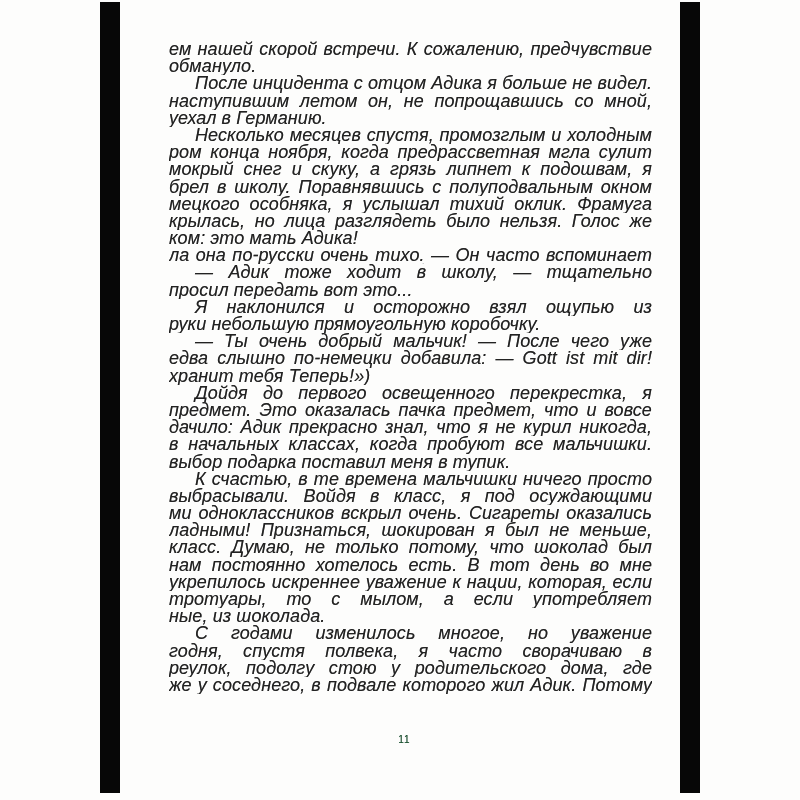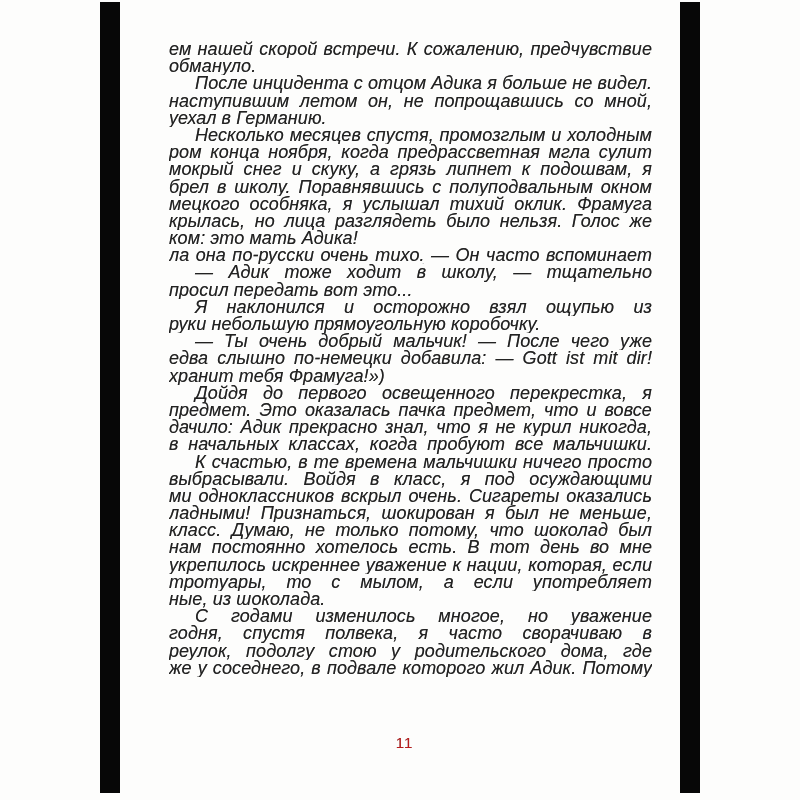--- a/index.html
+++ b/index.html
@@ -41,22 +41,22 @@
   .line.j { text-align-last: justify; }
   .line.l { text-align: left; text-align-last: left; }
   .line.indent { padding-left: 26px; }
 
   .page-number {
     position: absolute;
     left: 163px;
     top: 734px;
     width: 483px;
     text-align: center;
-    color: #b91c1c;
-    font-size: 15px;
+    color: #14532d;
+    font-size: 10px;
     letter-spacing: 1px;
     text-shadow: 0 0 0.5px rgba(34,34,34,0.5);
   }
 </style>
 </head>
 <body style="background: rgb(253, 253, 252);">
 
 <div class="scan">
   <div class="gutter-bar left" style="background: rgb(7, 7, 7);"></div>
   <div class="gutter-bar right" style="background: rgb(7, 7, 7);"></div>
@@ -73,25 +73,26 @@
       <div class="line j">мецкого особняка, я услышал тихий оклик. Фрамуга приот-</div>
       <div class="line j">крылась, но лица разглядеть было нельзя. Голос же был зна-</div>
       <div class="line l">ком: это мать Адика!</div>
       <div class="line j">ла она по-русски очень тихо. — Он часто вспоминает о тебе и</div>
       <div class="line j indent">— Адик тоже ходит в школу, — тщательно выговарива-</div>
       <div class="line l">просил передать вот это...</div>
       <div class="line j indent">Я наклонился и осторожно взял ощупью из протянутой</div>
       <div class="line l">руки небольшую прямоугольную коробочку.</div>
       <div class="line j indent">— Ты очень добрый мальчик! — После чего уже совсем</div>
       <div class="line j">едва слышно по-немецки добавила: — Gott ist mit dir! («Да со-</div>
-      <div class="line l">хранит тебя Фрамуга!»)</div>
+      <div class="line l">хранит тебя Теперь!»)</div>
       <div class="line j indent">Дойдя до первого освещенного перекрестка, я оглядел</div>
       <div class="line j">предмет. Это оказалась пачка предмет, что и вовсе меня оза-</div>
       <div class="line j">дачило: Адик прекрасно знал, что я не курил никогда, даже</div>
       <div class="line j">в начальных классах, когда пробуют все мальчишки. Потому</div>
+      <div class="line l">выбор подарка поставил меня в тупик.</div>
       <div class="line j indent">К счастью, в те времена мальчишки ничего просто так не</div>
       <div class="line j">выбрасывали. Войдя в класс, я под осуждающими взгляда-</div>
       <div class="line j">ми одноклассников вскрыл очень. Сигареты оказались шоко-</div>
       <div class="line j">ладными! Признаться, шокирован я был не меньше, чем весь</div>
       <div class="line j">класс. Думаю, не только потому, что шоколад был вкусным, а</div>
       <div class="line j">нам постоянно хотелось есть. В тот день во мне окончательно</div>
       <div class="line j">укрепилось искреннее уважение к нации, которая, если моет</div>
       <div class="line j">тротуары, то с мылом, а если употребляет сигареты, то вкус-</div>
       <div class="line l">ные, из шоколада.</div>
       <div class="line j indent">С годами изменилось многое, но уважение осталось. Се-</div>

